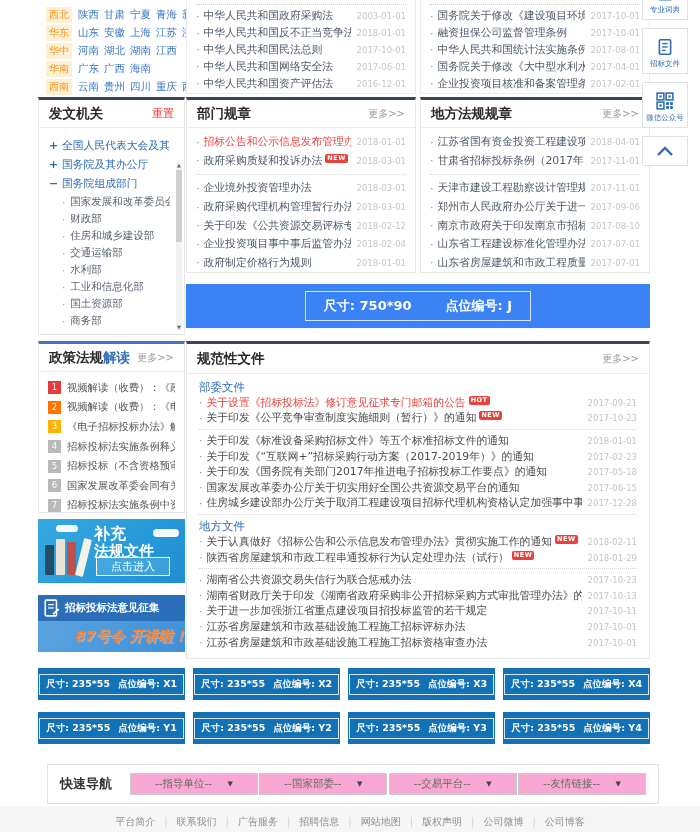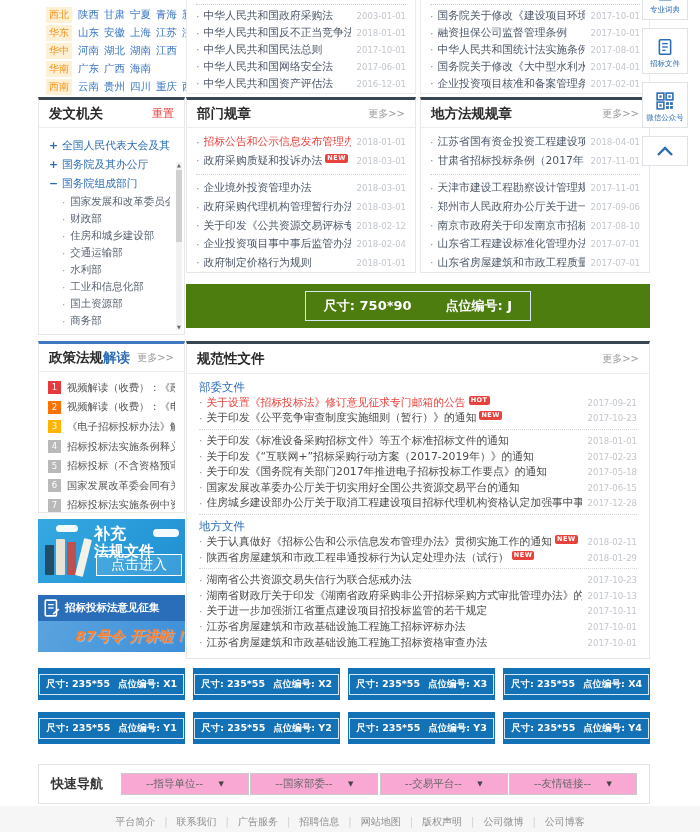--- a/index.html
+++ b/index.html
@@ -62,50 +62,50 @@
   
   #normative { left:148px; top:341px; width:464px; height:318px; }
   #normative .p-head { height:30px; }
   #normative .p-body { padding:5px 12px; }
   .subhead { color:#2d6cb5; font-weight:normal; font-size:11.5px; height:16px; line-height:16px; }
   #normative .nrow { height:15.6px; }
   #normative .nrow .ttl { font-size:10.8px; color:#4a4a4a; }
   #normative .dot-div { margin:3px 0; }
 
   
-  #bannerJ { position:absolute; left:148px; top:284px; width:464px; height:44px; background:#4d7c0f; display:flex; align-items:center; justify-content:center; cursor:pointer; }
+  #bannerJ { position:absolute; left:148px; top:284px; width:464px; height:44px; background:#3b82f6; display:flex; align-items:center; justify-content:center; cursor:pointer; }
   .ad-inner { border:1px solid #d6e7f4; color:#fff; font-weight:bold; display:flex; align-items:center; }
   #bannerJ .ad-inner { font-size:13px; padding:5px 18px; gap:34px; }
 
   
   #promo1 { position:absolute; left:0; top:519px; width:147px; height:64px; background:linear-gradient(135deg,#35a9e1,#1f8ed2); overflow:hidden; cursor:pointer; }
   .books { position:absolute; left:7px; bottom:8px; width:44px; height:40px; }
   .bk { position:absolute; bottom:0; width:9px; border-radius:1px; }
   .bk1 { left:0; height:30px; background:#214e66; }
   .bk2 { left:11px; height:36px; background:#e8e3d6; }
   .bk3 { left:22px; height:33px; background:#c0504d; }
   .bk4 { left:30px; height:38px; width:8px; background:#f4f1e8; transform:rotate(14deg); transform-origin:bottom left; }
   .cloud { position:absolute; background:#fff; border-radius:8px; opacity:0.95; }
   .cl1 { left:18px; top:6px; width:22px; height:7px; }
   .cl2 { right:6px; top:10px; width:26px; height:8px; }
   .promo1-txt { position:absolute; left:56px; top:6px; color:#fff; font-weight:bold; line-height:1.1; }
   .promo1-l1 { font-size:16px; } .promo1-l2 { font-size:15px; }
-  .promo1-btn { position:absolute; left:58px; bottom:7px; border:1px solid #fff; color:#fff; font-size:14px; padding:1px 14px; background:rgba(255,255,255,0.12); }
+  .promo1-btn { position:absolute; left:58px; bottom:7px; border:1px solid #fff; color:#fff; font-size:11px; padding:1px 14px; background:rgba(255,255,255,0.12); }
   #promo2 { position:absolute; left:0; top:595px; width:147px; height:57px; cursor:pointer; }
   .promo2-top { height:26px; background:#2a6db9; color:#fff; font-size:10.5px; font-weight:bold; display:flex; align-items:center; gap:4px; padding:0 5px; white-space:nowrap; }
   .promo2-bottom { height:31px; background:linear-gradient(120deg,#5aa4de,#3f8fd9); color:#ff7f2a; font-size:14.5px; font-weight:bold; font-style:italic; display:flex; align-items:center; justify-content:center; white-space:nowrap; text-shadow:1px 1px 0 rgba(255,255,255,0.35);padding-left:40px; }
 
   
   .slot-row { position:absolute; left:0; width:612px; height:32px; display:flex; gap:8px; }
   #rowX { top:668px; } #rowY { top:712px; }
   .slot { flex:none; width:147px; height:32px; background:#1371b6; display:flex; align-items:center; justify-content:center; cursor:pointer; }
   .slot .ad-inner { font-size:9.5px; padding:3px 6px; gap:8px; white-space:nowrap; }
 
   
-  #quicknav { position:absolute; left:0; top:764px; width:612px; height:40px; border:1px solid #e3e3e3; background:#fff; display:flex; align-items:center; padding:0 12px; }
+  #quicknav { position:absolute; left:9px; top:764px; width:612px; height:40px; border:1px solid #e3e3e3; background:#fff; display:flex; align-items:center; padding:0 12px; }
   .qn-label { font-size:13px; font-weight:bold; color:#333; margin-right:18px; flex:none; }
   .qn-selects { flex:1; display:flex; justify-content:space-between; }
   .sel { width:128px; height:22px; border:1px solid #c9c9c9; background:#f9a8d4; display:flex; align-items:center; justify-content:space-between; padding:0 24px; font-size:10.5px; color:#666; cursor:pointer; }
   .sel .arr { font-size:7px; color:#444; }
 
   
   #footer-strip { position:absolute; left:0; top:806px; width:700px; height:26px; background:#f6f6f6; display:flex; align-items:center; justify-content:center; }
   .flink { font-size:10px; color:#8f8f8f; text-decoration:none; }
   .flink + .flink::before { content:"|"; color:#d0d0d0; margin:0 9px; }
 

